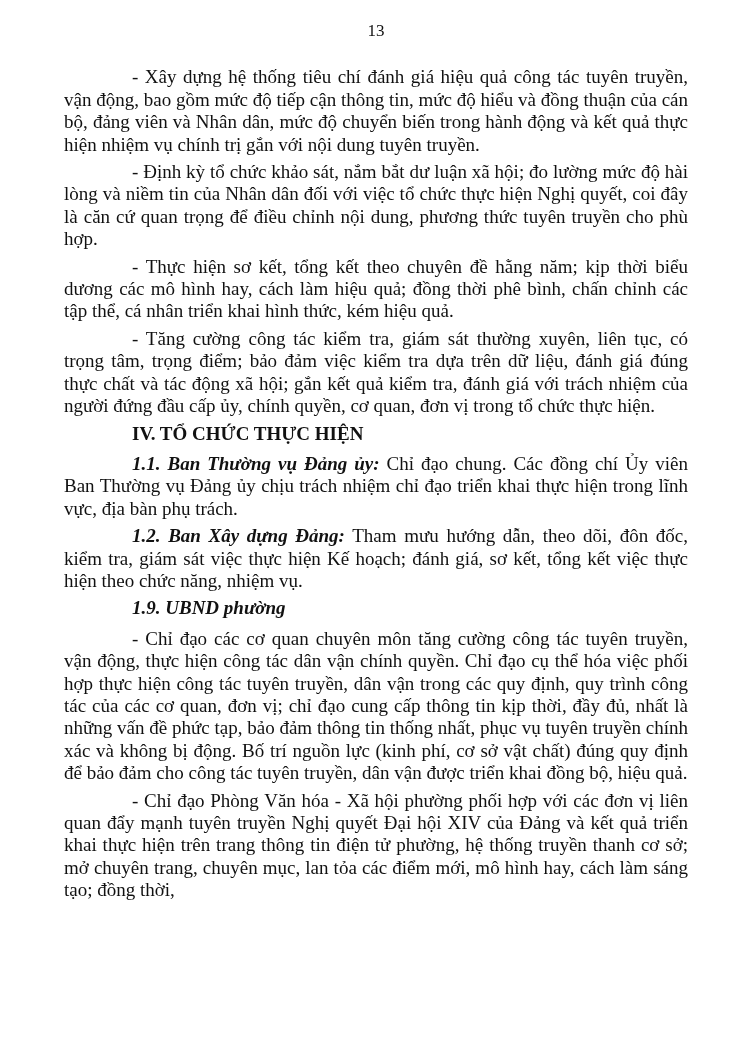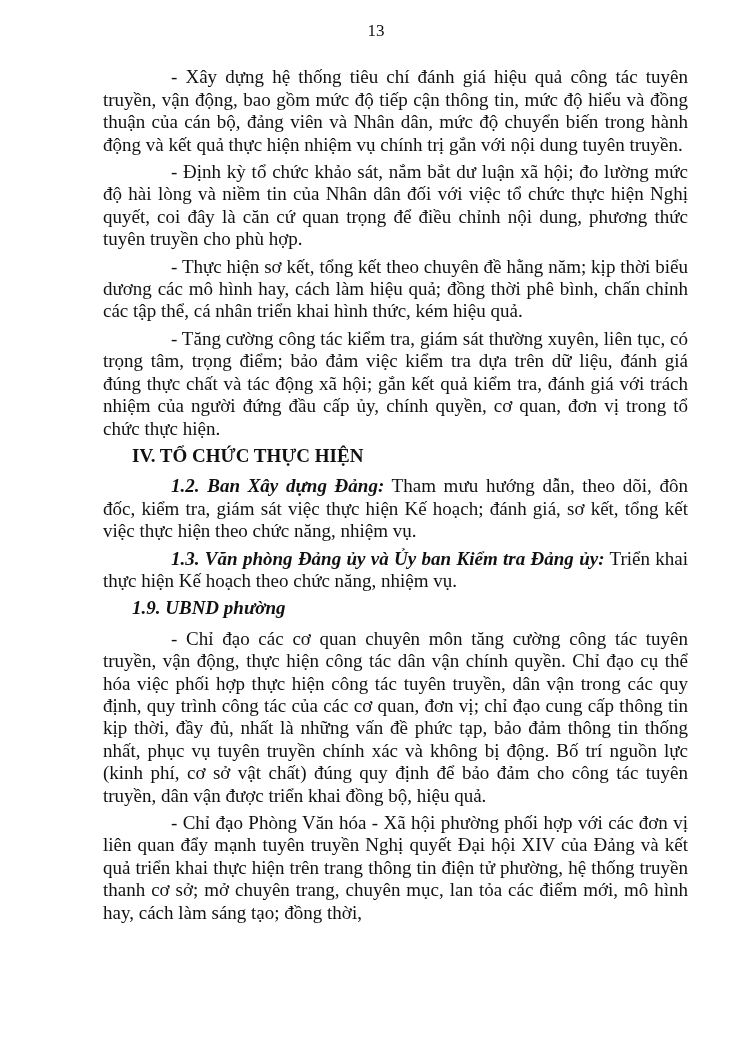--- a/index.html
+++ b/index.html
@@ -25,21 +25,20 @@
     text-align: center;
     margin: 0 0 24px 0;
     font-size: 17px;
   }
   .blk {
     margin: 0 0 5px 0;
     text-indent: 68px;
   }
   p.blk {
     text-align: justify;
-    margin-left: 39px;
   }
   .h-bold {
     font-weight: bold;
     margin-bottom: 8px;
   }
   .h-bolditalic {
     font-weight: bold;
     font-style: italic;
     margin-bottom: 8px;
   }
@@ -60,24 +59,24 @@
 
   <p class="blk">- Định kỳ tổ chức khảo sát, nắm bắt dư luận xã hội; đo lường mức độ hài lòng và niềm tin của Nhân dân đối với việc tổ chức thực hiện Nghị quyết, coi đây là căn cứ quan trọng để điều chỉnh nội dung, phương thức tuyên truyền cho phù hợp.</p>
 
   <p class="blk">- Thực hiện sơ kết, tổng kết theo chuyên đề hằng năm; kịp thời biểu dương các mô hình hay, cách làm hiệu quả; đồng thời phê bình, chấn chỉnh các tập thể, cá nhân triển khai hình thức, kém hiệu quả.</p>
 
   <p class="blk">- Tăng cường công tác kiểm tra, giám sát thường xuyên, liên tục, có trọng tâm, trọng điểm; bảo đảm việc kiểm tra dựa trên dữ liệu, đánh giá đúng thực chất và tác động xã hội; gắn kết quả kiểm tra, đánh giá với trách nhiệm của người đứng đầu cấp ủy, chính quyền, cơ quan, đơn vị trong tổ chức thực hiện.</p>
 
   <div class="blk h-bold">IV. TỔ CHỨC THỰC HIỆN</div>
 
 
+  <p class="blk"><span class="lead">1.1. Ban Thường vụ Đảng ủy:</span><span> Chỉ đạo chung. Các đồng chí Ủy viên Ban Thường vụ Đảng ủy chịu trách nhiệm chỉ đạo triển khai thực hiện trong lĩnh vực, địa bàn phụ trách.</span></p>
 
   <p class="blk"><span class="lead">1.2. Ban Xây dựng Đảng:</span><span> Tham mưu hướng dẫn, theo dõi, đôn đốc, kiểm tra, giám sát việc thực hiện Kế hoạch; đánh giá, sơ kết, tổng kết việc thực hiện theo chức năng, nhiệm vụ.</span></p>
 
-  <p class="blk"><span class="lead">1.3. Văn phòng Đảng ủy và Ủy ban Kiểm tra Đảng ủy:</span><span> Triển khai thực hiện Kế hoạch theo chức năng, nhiệm vụ.</span></p>
 
   <div class="blk h-bolditalic">1.9. UBND phường</div>
 
   <p class="blk">- Chỉ đạo các cơ quan chuyên môn tăng cường công tác tuyên truyền, vận động, thực hiện công tác dân vận chính quyền. Chỉ đạo cụ thể hóa việc phối hợp thực hiện công tác tuyên truyền, dân vận trong các quy định, quy trình công tác của các cơ quan, đơn vị; chỉ đạo cung cấp thông tin kịp thời, đầy đủ, nhất là những vấn đề phức tạp, bảo đảm thông tin thống nhất, phục vụ tuyên truyền chính xác và không bị động. Bố trí nguồn lực (kinh phí, cơ sở vật chất) đúng quy định để bảo đảm cho công tác tuyên truyền, dân vận được triển khai đồng bộ, hiệu quả.</p>
 
   <p class="blk">- Chỉ đạo Phòng Văn hóa - Xã hội phường phối hợp với các đơn vị liên quan đẩy mạnh tuyên truyền Nghị quyết Đại hội XIV của Đảng và kết quả triển khai thực hiện trên trang thông tin điện tử phường, hệ thống truyền thanh cơ sở; mở chuyên trang, chuyên mục, lan tỏa các điểm mới, mô hình hay, cách làm sáng tạo; đồng thời,</p>
 
 </div>
 
 </body></html>

